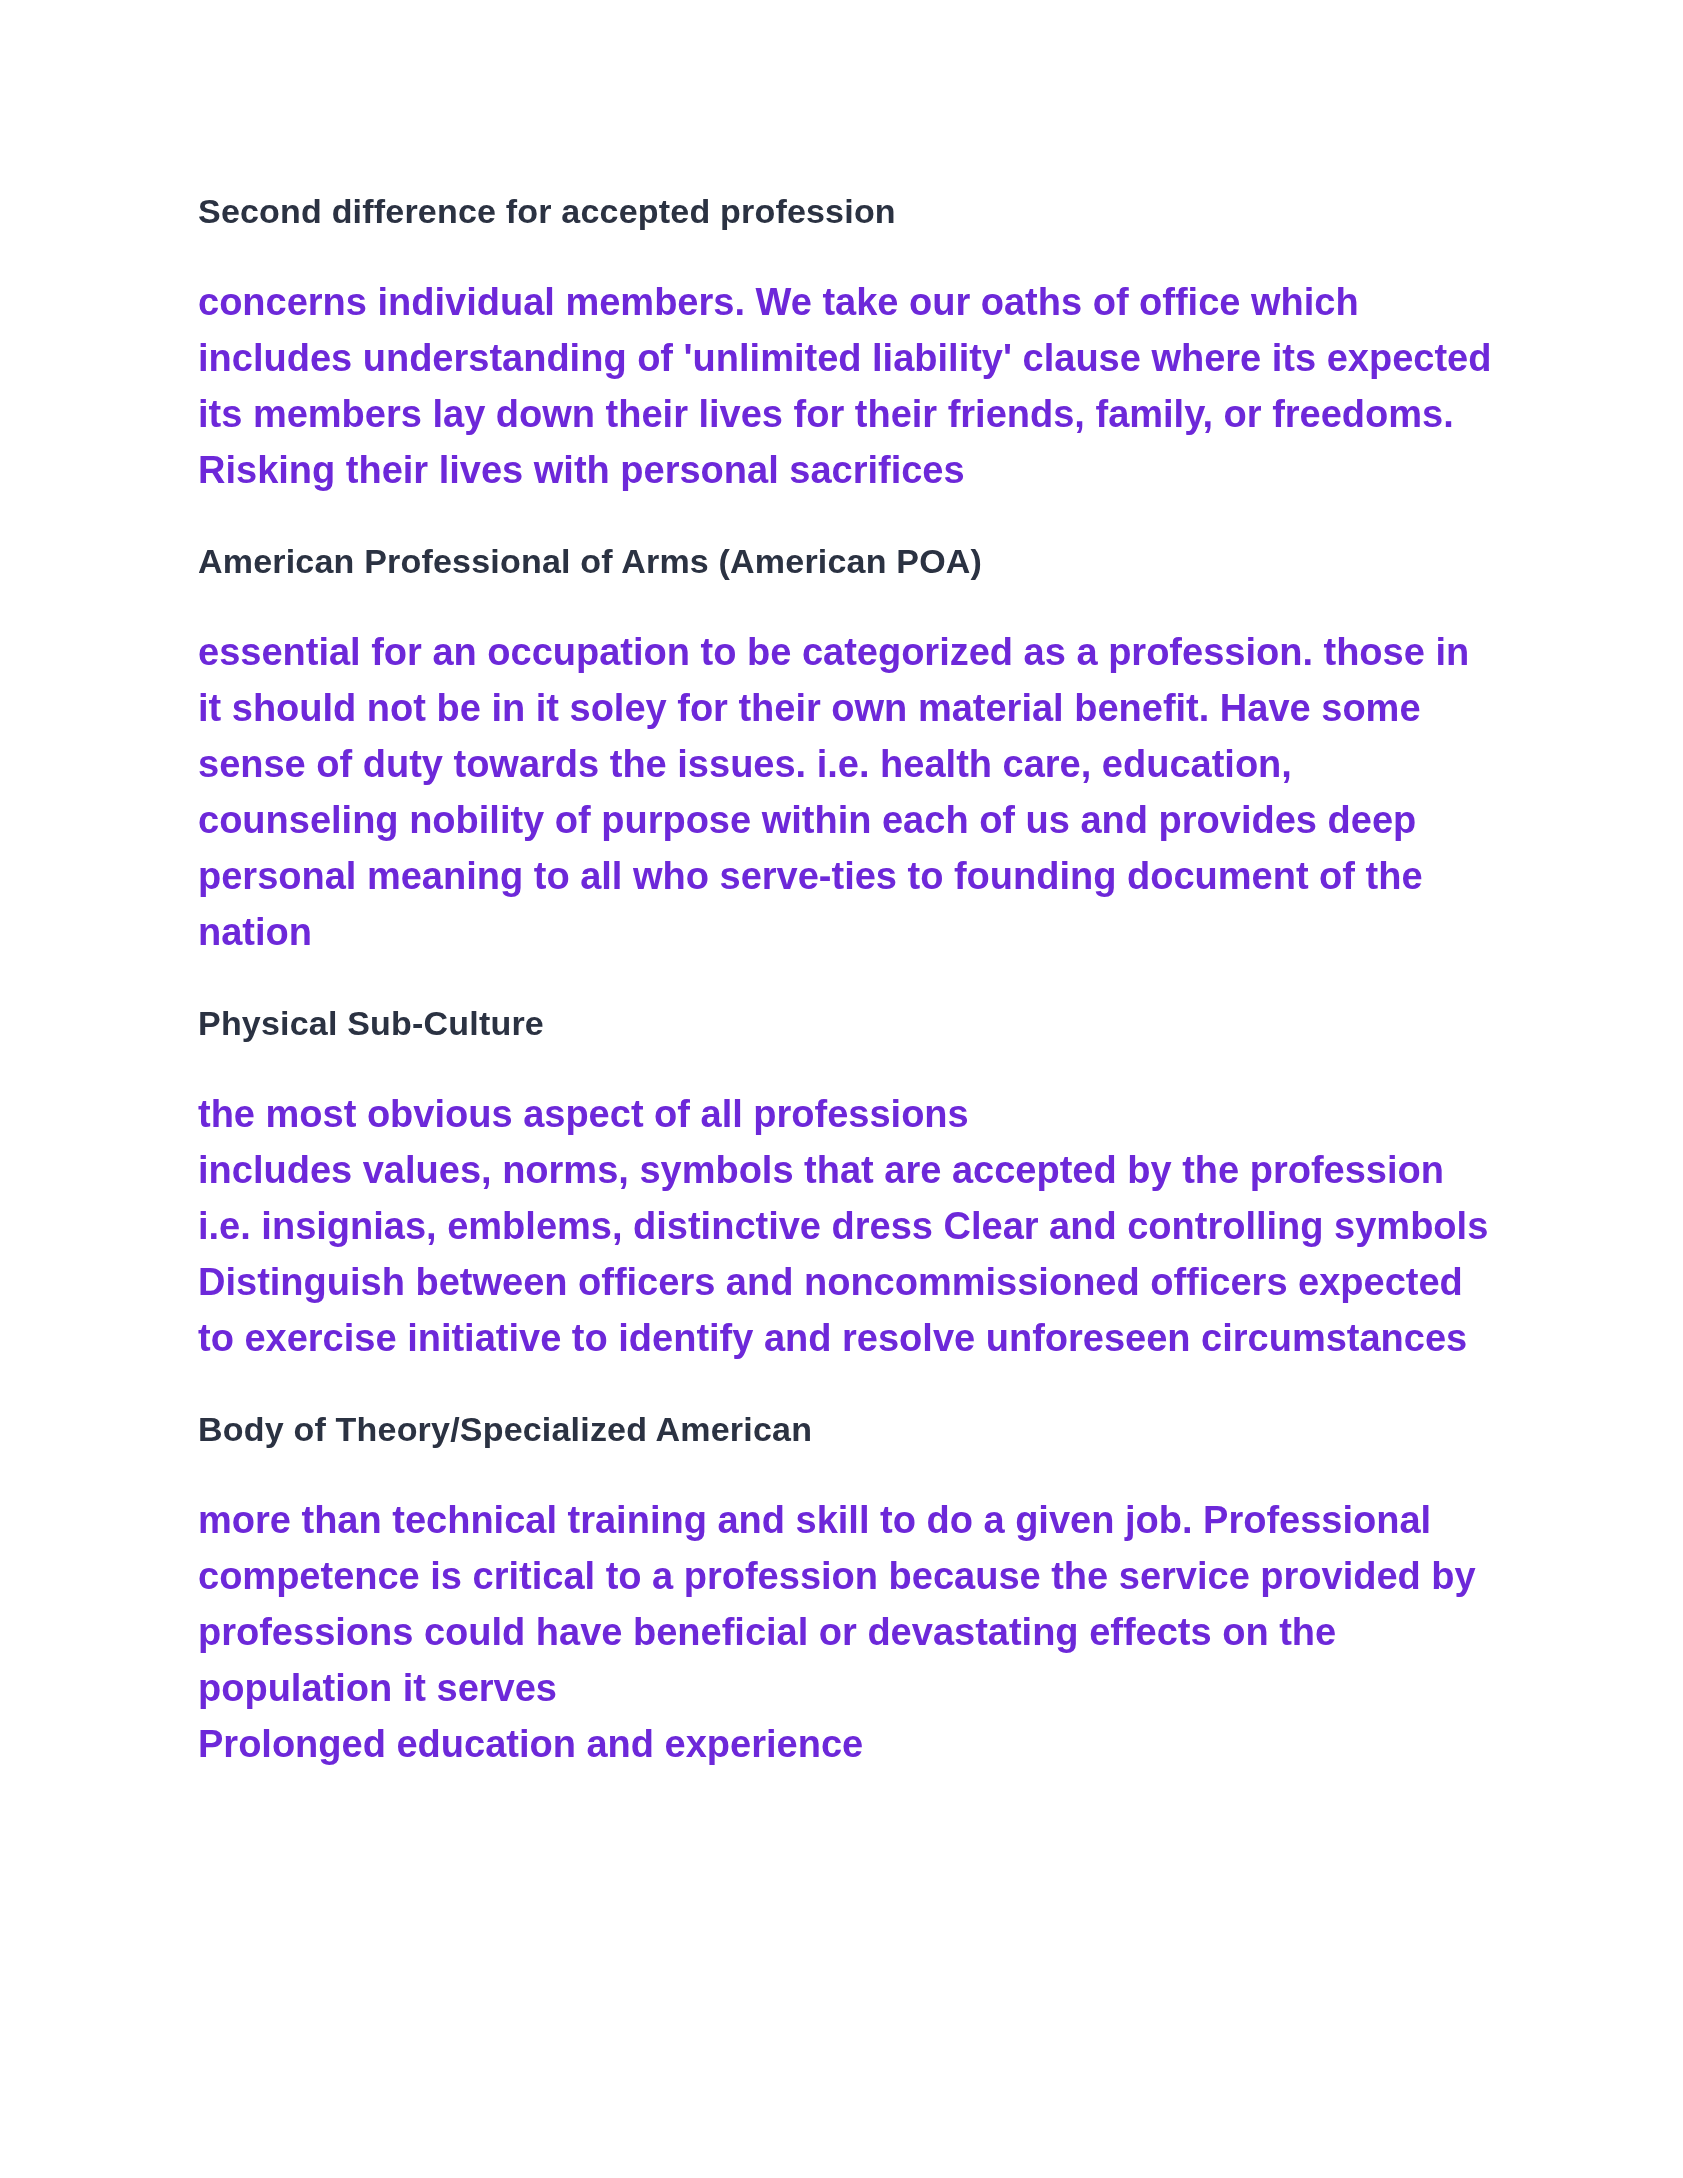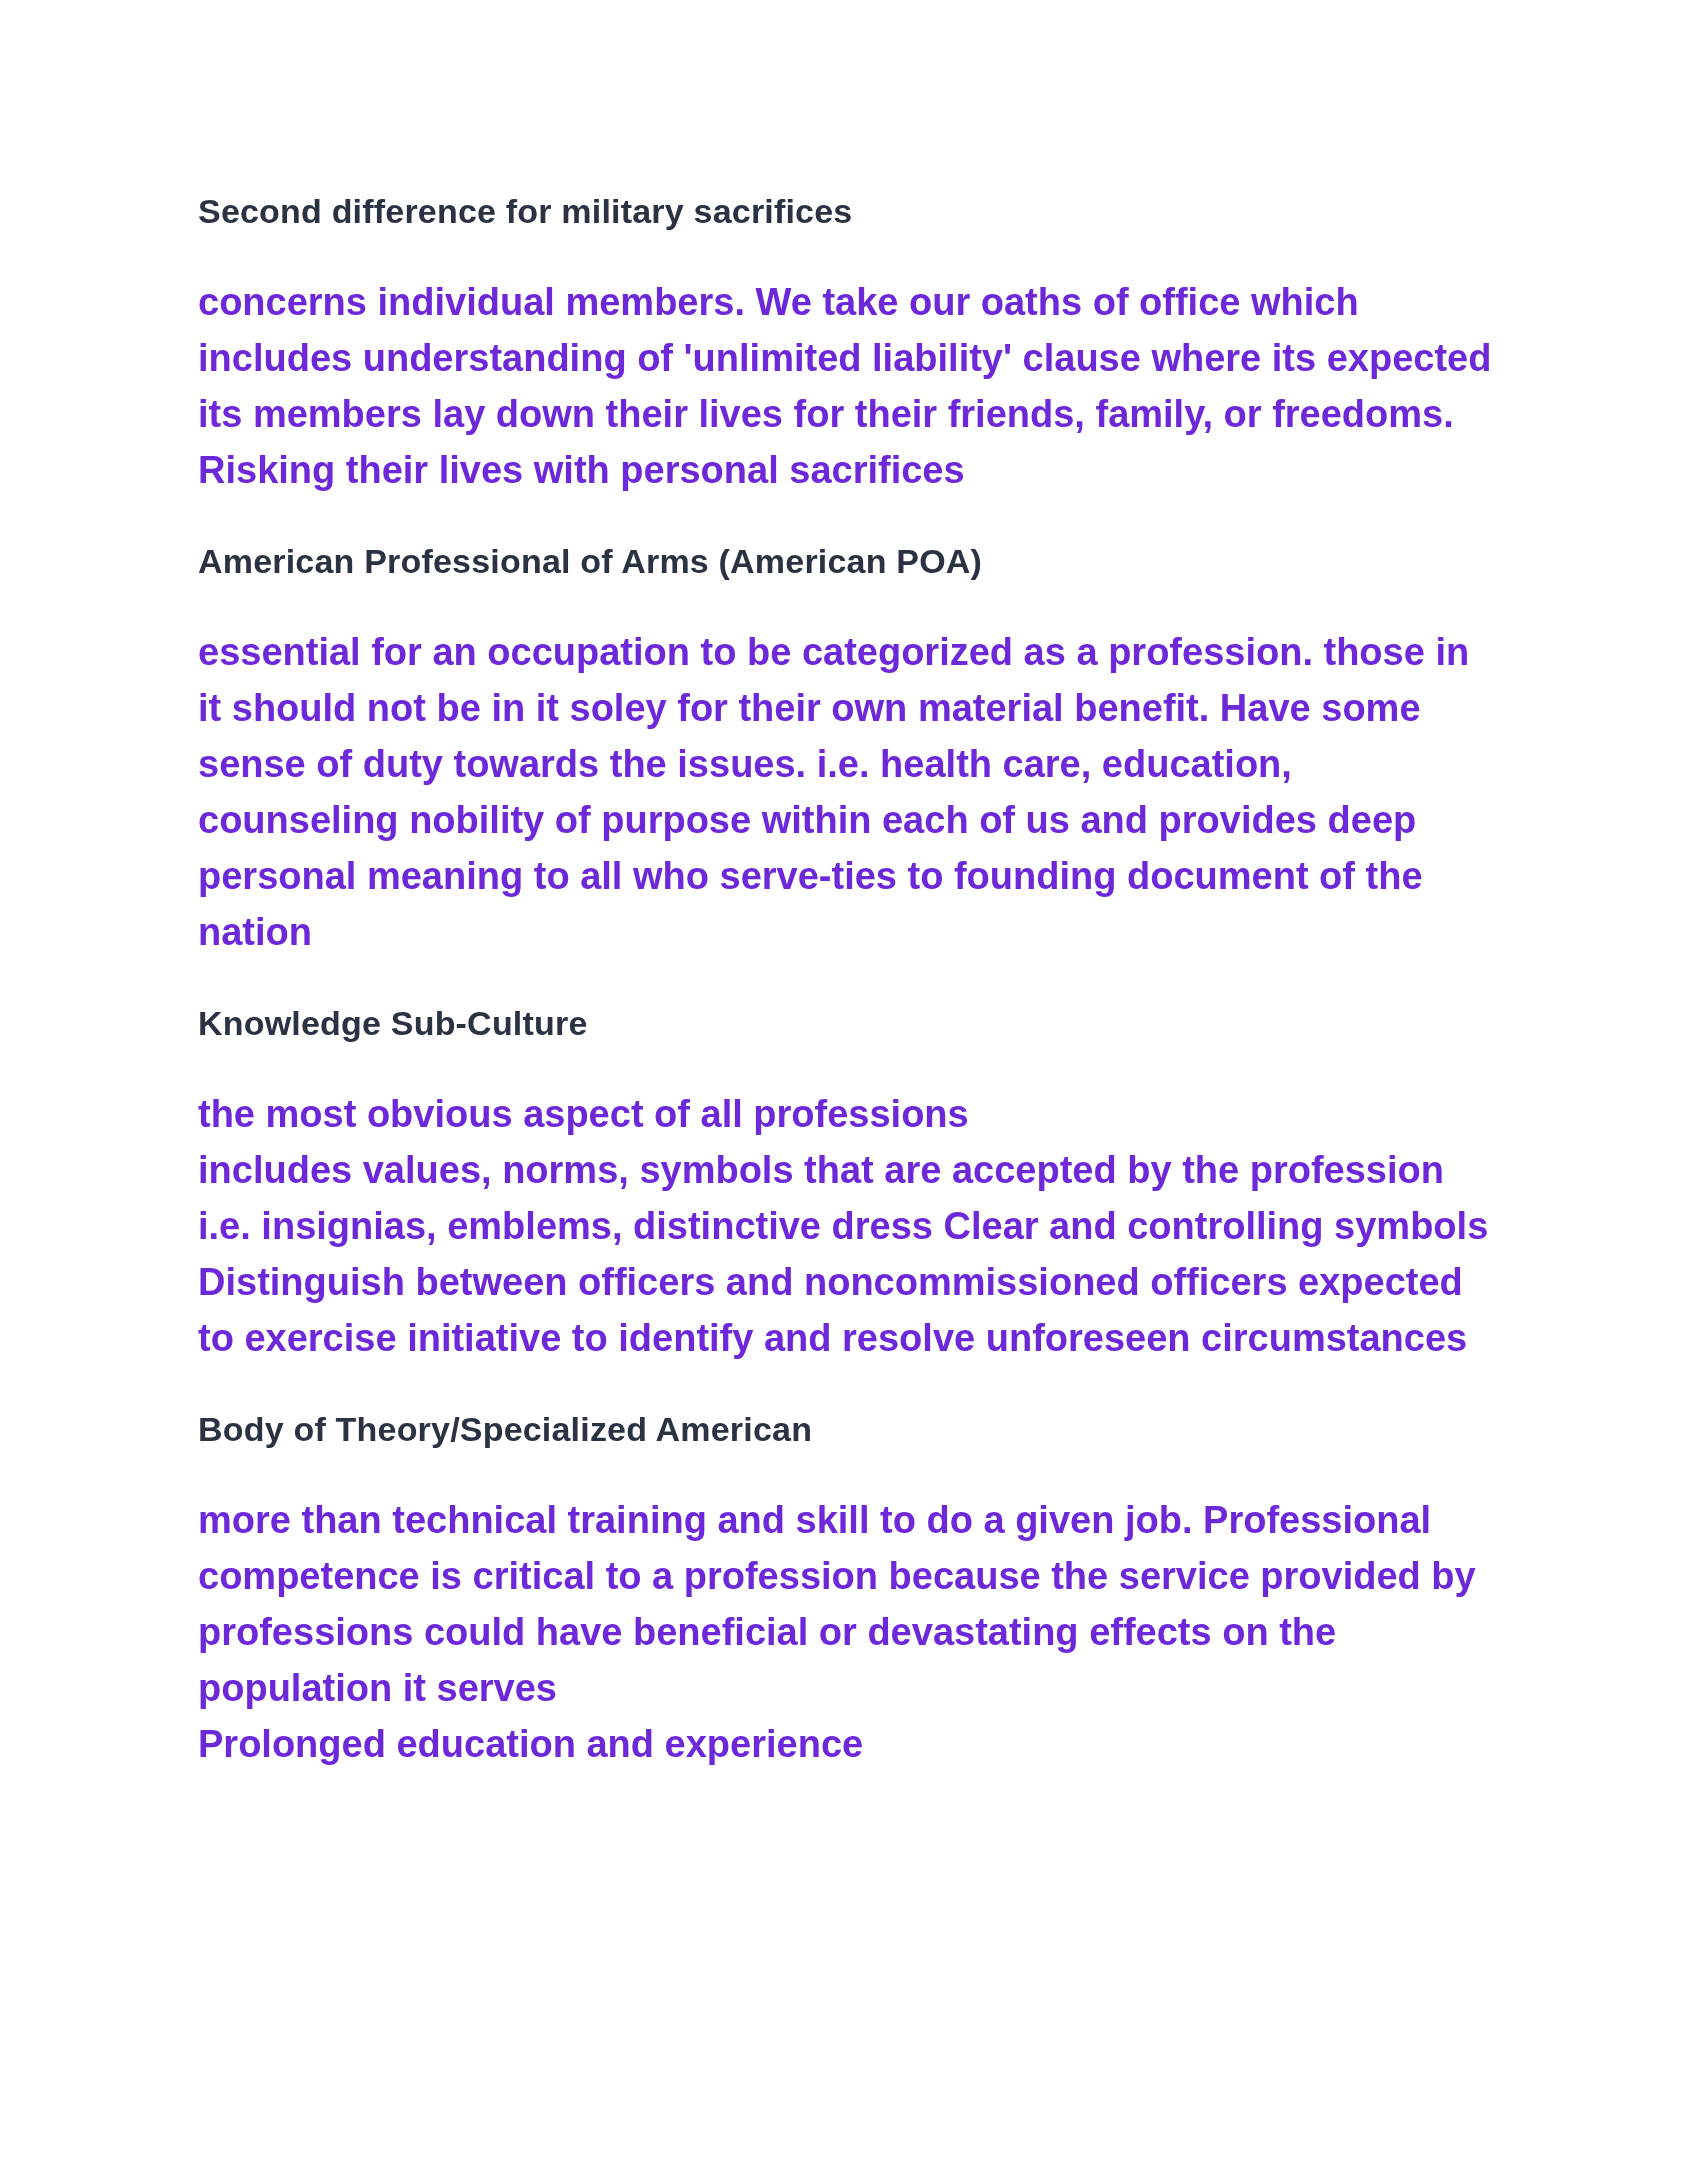--- a/index.html
+++ b/index.html
@@ -37,34 +37,34 @@
     white-space: pre-line;
     color: #6d28d9;
   }
 </style>
 </head>
 <body>
 
 <div class="doc">
 
   <div class="section">
-    <h3 class="term">Second difference for military sacrifices</h3>
+    <h3 class="term">Second difference for accepted profession</h3>
     <p class="definition">concerns individual members. We take our oaths of office which includes understanding of 'unlimited liability' clause where its expected its members lay down their lives for their friends, family, or freedoms. Risking their lives with personal sacrifices</p>
   </div>
 
   <div class="section">
     <h3 class="term">American Professional of Arms (American POA)</h3>
   </div>
 
   <div class="section">
     <p class="definition">essential for an occupation to be categorized as a profession. those in it should not be in it soley for their own material benefit. Have some sense of duty towards the issues. i.e. health care, education, counseling nobility of purpose within each of us and provides deep personal meaning to all who serve-ties to founding document of the nation</p>
   </div>
 
   <div class="section">
-    <h3 class="term">Knowledge Sub-Culture</h3>
+    <h3 class="term">Physical Sub-Culture</h3>
     <p class="definition">the most obvious aspect of all professions
 includes values, norms, symbols that are accepted by the profession i.e. insignias, emblems, distinctive dress Clear and controlling symbols
 Distinguish between officers and noncommissioned officers expected to exercise initiative to identify and resolve unforeseen circumstances</p>
   </div>
 
   <div class="section">
     <h3 class="term">Body of Theory/Specialized American</h3>
     <p class="definition">more than technical training and skill to do a given job. Professional competence is critical to a profession because the service provided by professions could have beneficial or devastating effects on the population it serves
 Prolonged education and experience</p>
   </div>

